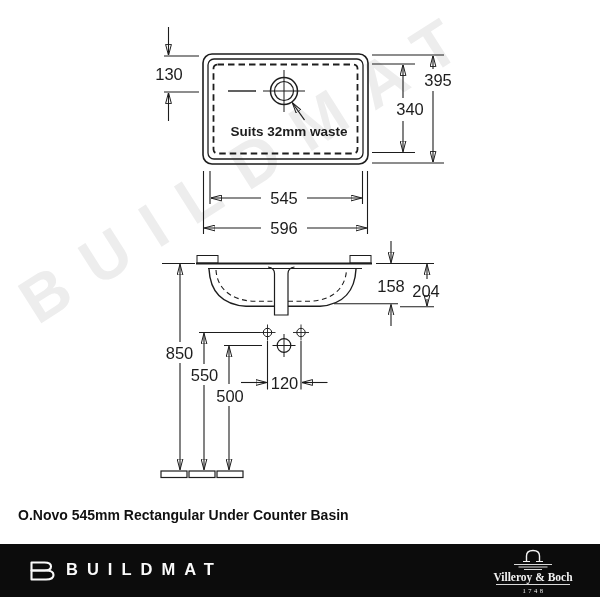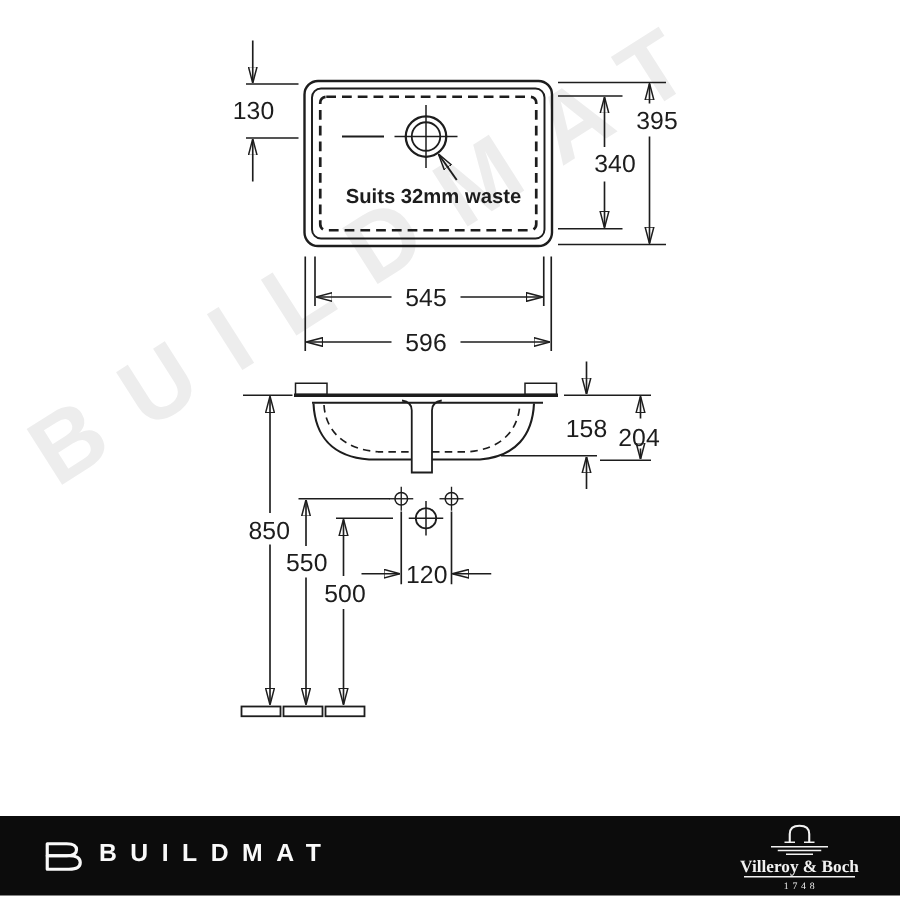--- a/index.html
+++ b/index.html
@@ -172,20 +172,21 @@
       <text class="dim" x="230" y="401.5" text-anchor="middle">500</text>
 
       <g stroke-width="1.2">
         <rect x="161" y="471" width="26" height="6.5"></rect>
         <rect x="189" y="471" width="26" height="6.5"></rect>
         <rect x="217" y="471" width="26" height="6.5"></rect>
       </g>
     </g>
   </svg>
 
+  <div id="caption">O.Novo 545mm Rectangular Under Counter Basin</div>
 
   <div id="footer">
     <svg id="bm-icon" width="30" height="28" viewBox="30 552 30 28">
       <g fill="none" stroke="#fafafa" stroke-width="2.1" stroke-linejoin="round">
         <path d="M33.5,561.5 H46.5 Q53,561.5 53,565.5 Q53,569.5 46.5,569.5 H33.5 Z"></path>
         <path d="M33.5,569.5 H48 Q55.5,569.5 55.5,574 Q55.5,578.5 48,578.5 H33.5 Z"></path>
       </g>
     </svg>
     <div id="bm-word">BUILDMAT</div>
 

